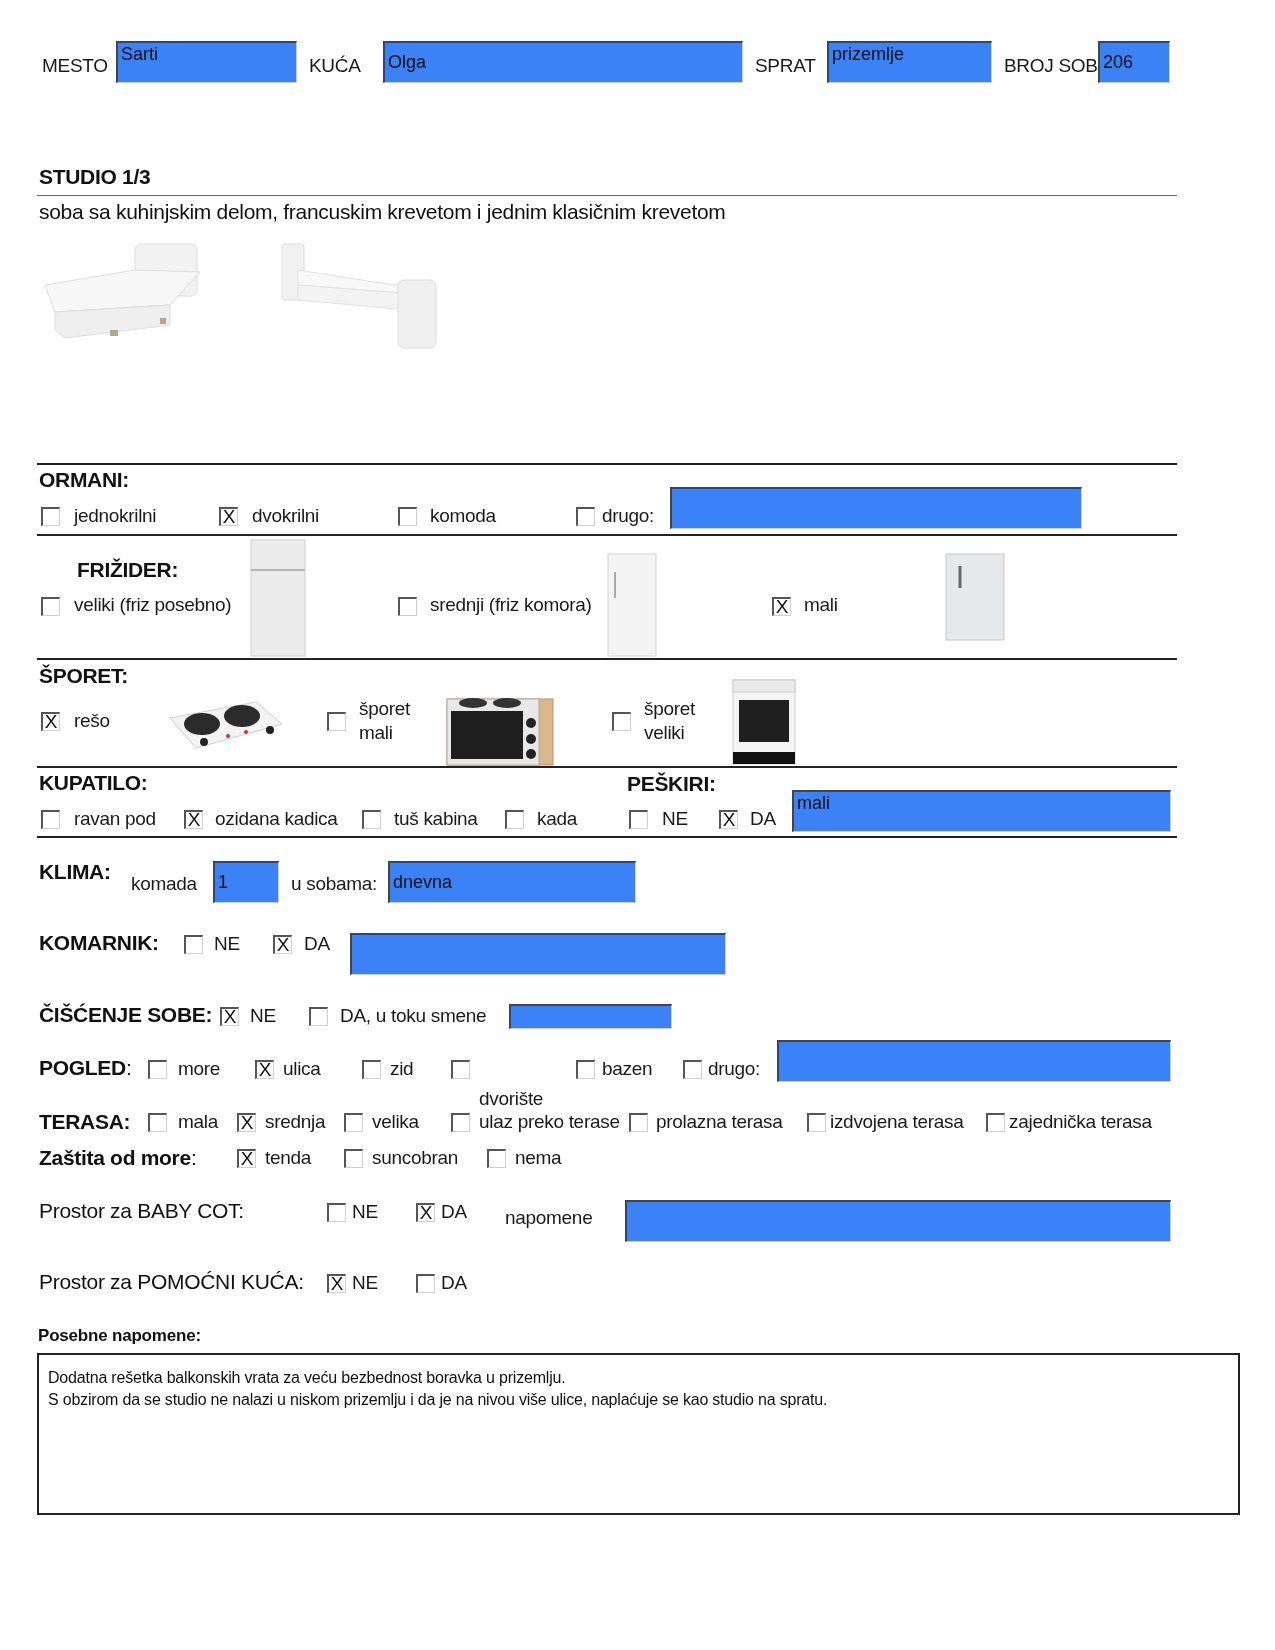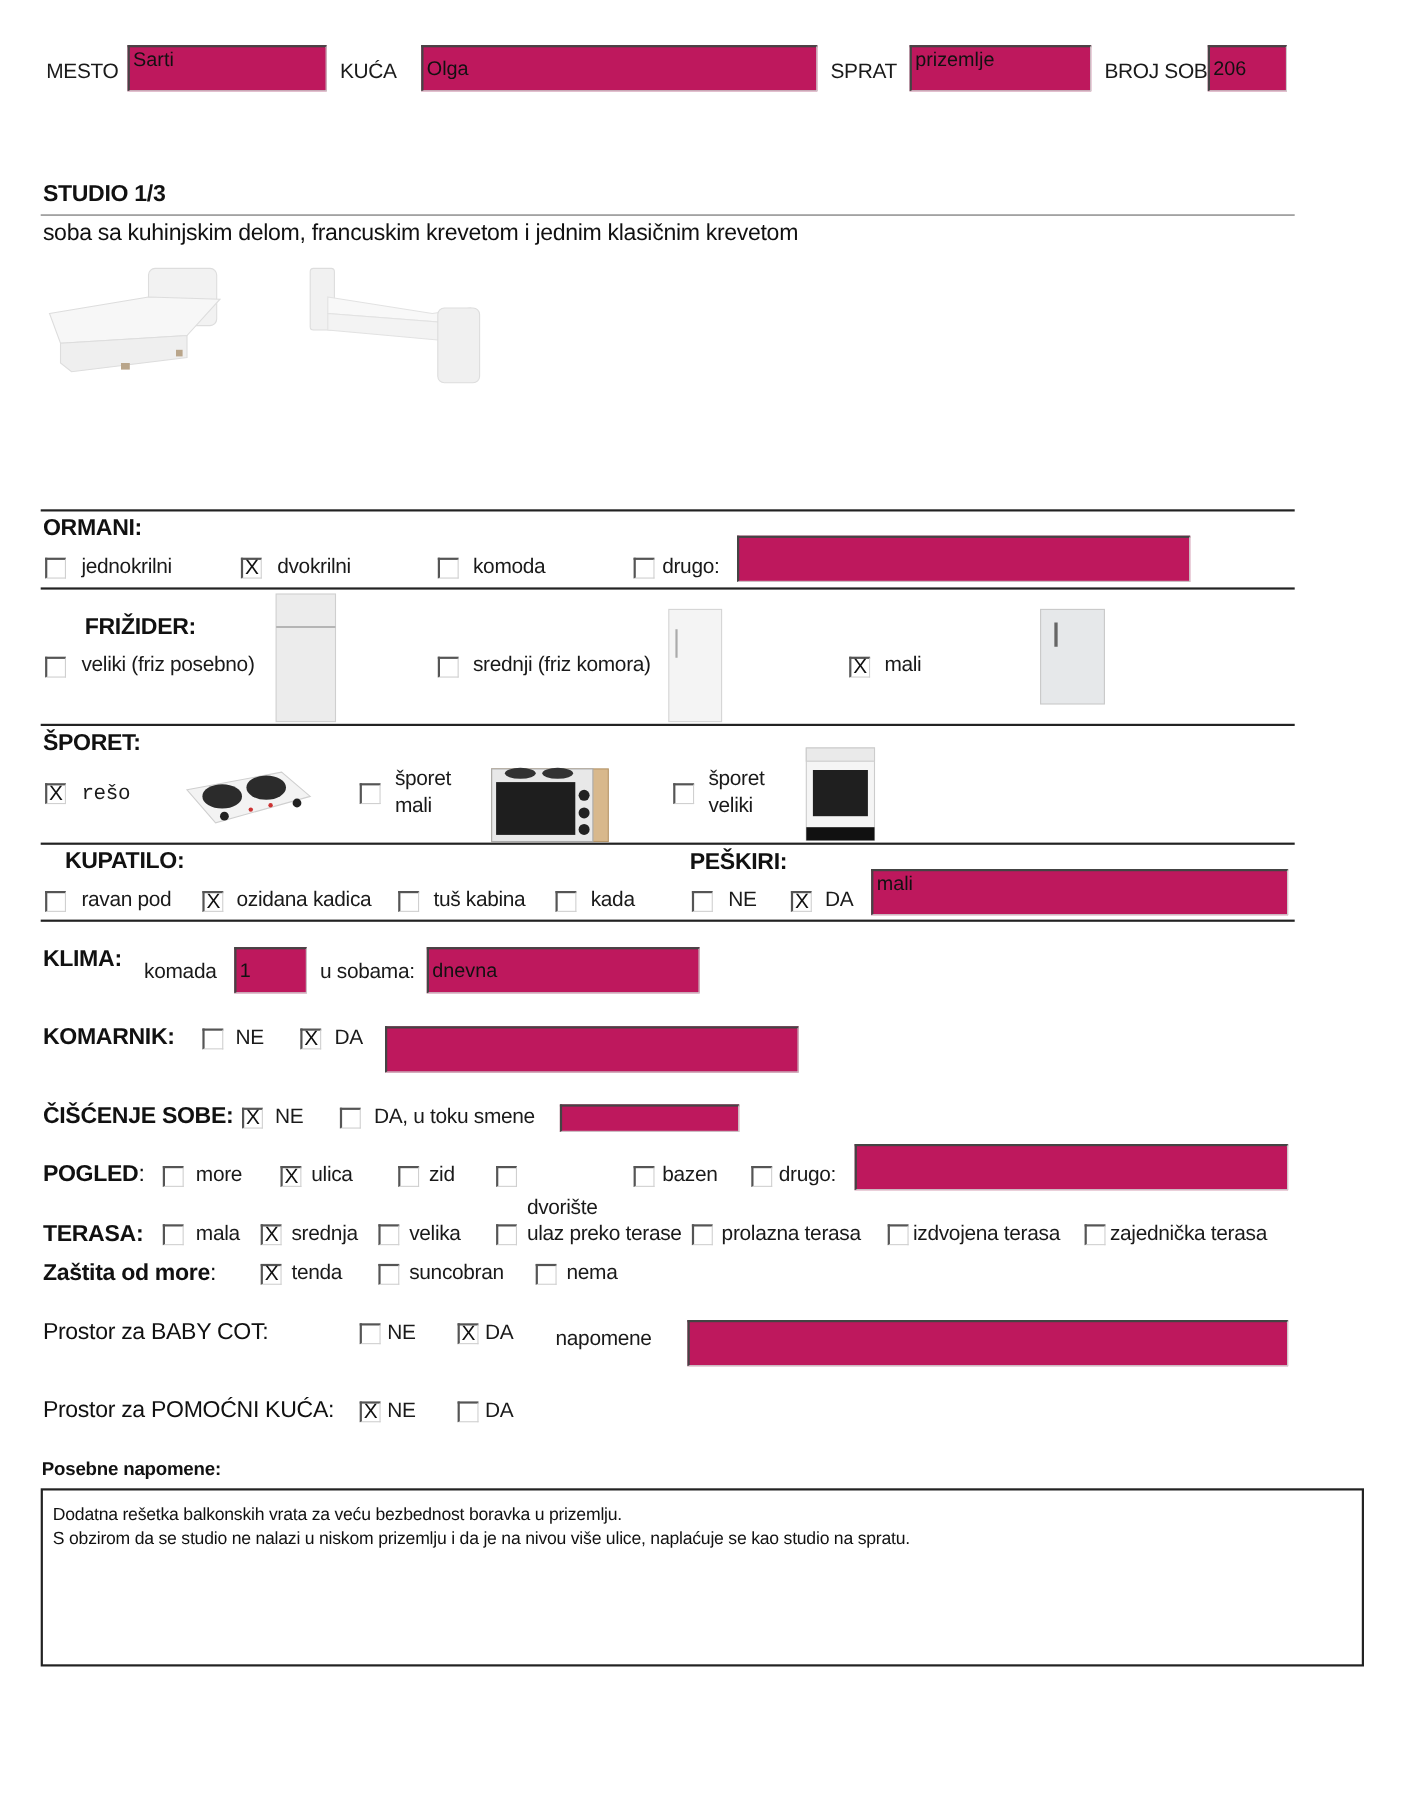--- a/index.html
+++ b/index.html
@@ -2,21 +2,21 @@
 <html><head>
 <meta charset="utf-8">
 <style>
   * { box-sizing: border-box; margin: 0; padding: 0; }
   html, body { width: 1275px; height: 1650px; background: #ffffff; }
   body { position: relative; font-family: "Liberation Sans", sans-serif; color: #111; overflow: hidden; }
   .abs { position: absolute; }
   .lbl { font-size: 19px; color: #1a1a1a; white-space: nowrap; letter-spacing: -0.3px; }
   .hdr { font-size: 21px; font-weight: bold; color: #111; white-space: nowrap; letter-spacing: -0.3px; text-align: center; }
   .field {
-    position: absolute; background: #be185d;
+    position: absolute; background: #3b82f6;
     border-top: 2px solid #444; border-left: 2px solid #444;
     border-right: 1px solid #ccc; border-bottom: 1px solid #ccc;
     font-size: 18px; padding: 1px 3px; line-height: 20px; white-space: nowrap; overflow: hidden;
   }
   .cb {
     position: absolute; width: 19px; height: 19px; background: #fff;
     border-top: 2px solid #555; border-left: 2px solid #555;
     border-right: 1px solid #d0d0d0; border-bottom: 1px solid #d0d0d0;
     font-size: 19px; line-height: 16px; text-align: center; color: #111; font-weight: normal;
   }
@@ -87,21 +87,21 @@
 <div class="cb" style="left:772px; top:597px;">X</div>
 <div class="abs lbl" style="left:804px; top:594px;">mali</div>
 <svg class="img" style="left:944px; top:552px;" width="62" height="90">
   <rect x="2" y="2" width="58" height="86" fill="#e6e8ea" stroke="#c8c8c8"></rect>
   <line x1="16" y1="14" x2="16" y2="36" stroke="#666" stroke-width="3"></line>
 </svg>
 <div class="rule" style="top:658px; width:1140px;"></div>
 
 <div class="abs hdr" style="left:39px; top:664px;">ŠPORET:</div>
 <div class="cb" style="left:41px; top:712px;">X</div>
-<div class="abs lbl" style="left:74px; top:710px;font-family:Liberation Mono, monospace;">rešo</div>
+<div class="abs lbl" style="left:74px; top:710px;">rešo</div>
 <svg class="img" style="left:166px; top:696px;" width="118" height="58">
   <polygon points="4,22 90,6 116,28 30,52" fill="#f3f3f3" stroke="#cfcfcf"></polygon>
   <ellipse cx="36" cy="28" rx="18" ry="11" fill="#2b2b2b"></ellipse>
   <ellipse cx="76" cy="20" rx="18" ry="11" fill="#2b2b2b"></ellipse>
   <circle cx="38" cy="46" r="4" fill="#222"></circle>
   <circle cx="104" cy="34" r="4" fill="#222"></circle>
   <circle cx="62" cy="40" r="2" fill="#c33"></circle>
     <circle cx="80" cy="36" r="2" fill="#c33"></circle>
 </svg>
 <div class="cb" style="left:327px; top:712px;"></div>
@@ -121,21 +121,21 @@
 <div class="abs lbl" style="left:644px; top:698px;">šporet</div>
 <div class="abs lbl" style="left:644px; top:722px;">veliki</div>
 <svg class="img" style="left:731px; top:678px;" width="68" height="88">
   <rect x="2" y="2" width="62" height="84" fill="#f5f5f5" stroke="#ccc"></rect>
   <rect x="2" y="2" width="62" height="12" fill="#eaeaea" stroke="#ccc"></rect>
   <rect x="8" y="22" width="50" height="42" fill="#1f1f1f"></rect>
   <rect x="2" y="74" width="62" height="12" fill="#111"></rect>
 </svg>
 <div class="rule" style="top:766px; width:1140px;"></div>
 
-<div class="abs hdr" style="left:39px; top:771px;margin-left:20px;">KUPATILO:</div>
+<div class="abs hdr" style="left:39px; top:771px;">KUPATILO:</div>
 <div class="cb" style="left:41px; top:810px;"></div>
 <div class="abs lbl" style="left:74px; top:808px;">ravan pod</div>
 <div class="cb" style="left:184px; top:810px;">X</div>
 <div class="abs lbl" style="left:215px; top:808px;">ozidana kadica</div>
 <div class="cb" style="left:362px; top:810px;"></div>
 <div class="abs lbl" style="left:394px; top:808px;">tuš kabina</div>
 <div class="cb" style="left:505px; top:810px;"></div>
 <div class="abs lbl" style="left:537px; top:808px;">kada</div>
 
 <div class="abs hdr" style="left:627px; top:772px;">PEŠKIRI:</div>

